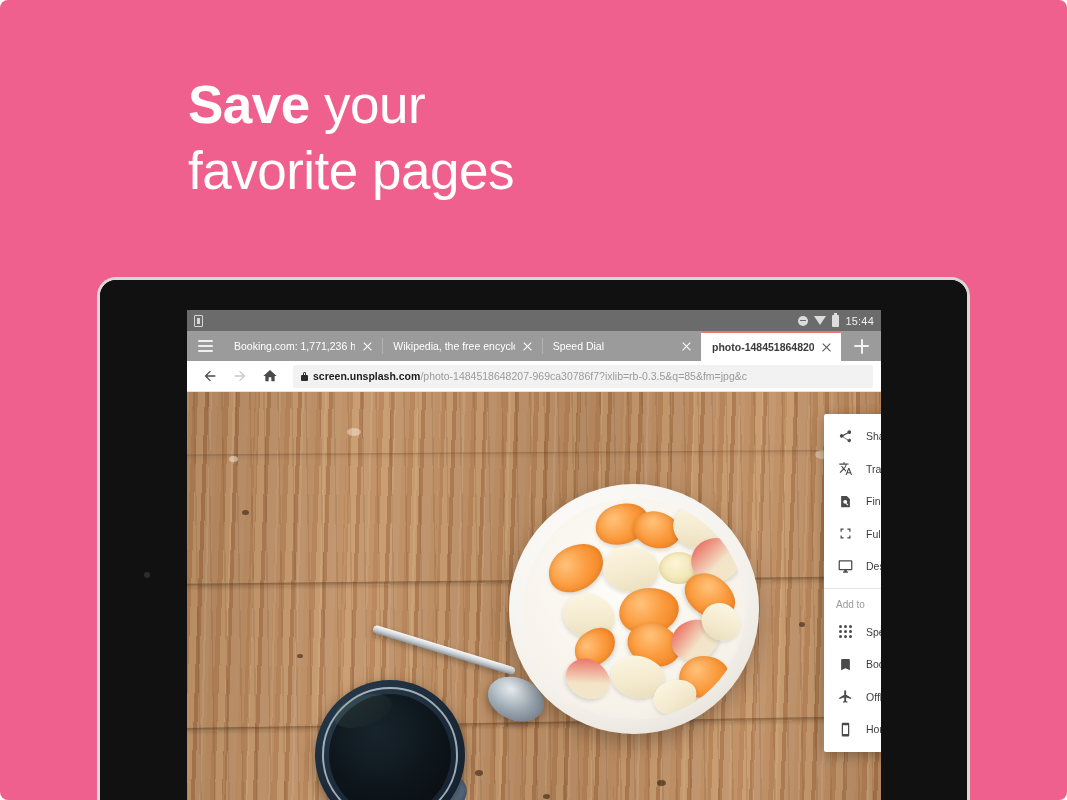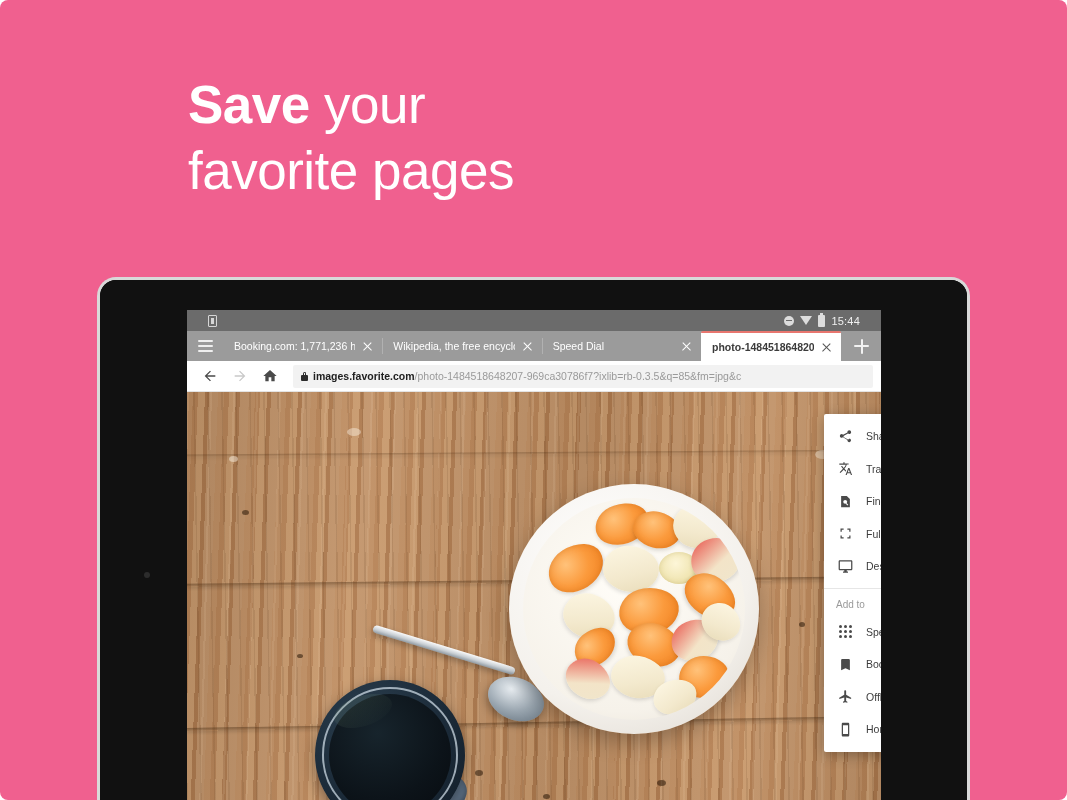--- a/index.html
+++ b/index.html
@@ -74,21 +74,21 @@
     overflow: hidden;
   }
 
   
   .status-bar {
     position: relative;
     height: 21px;
     background: #6b6b6b;
     display: flex;
     align-items: center;
-    padding: 0 21px;
+    padding: 0 7px;
     color: #e8e8e8;
   }
   .status-left { display: flex; align-items: center; gap: 4px; }
   .status-right {
     margin-left: auto;
     display: flex;
     align-items: center;
     gap: 6px;
   }
   .status-time {
@@ -594,21 +594,21 @@
           <div class="nav-btn">
             <svg width="16" height="16" viewBox="0 0 24 24" aria-hidden="true">
               <path d="M10 20v-6h4v6h5v-8h3L12 3 2 12h3v8z" fill="#4a4a4a"></path>
             </svg>
           </div>
           <div class="omnibox">
             <span class="lock-icon">
               <span class="lock-shackle"></span>
               <span class="lock-body"></span>
             </span>
-            <span class="url-text"><span class="url-host">images.favorite.com</span><span class="url-path">/photo-1484518648207-969ca30786f7?ixlib=rb-0.3.5&amp;q=85&amp;fm=jpg&amp;c</span></span>
+            <span class="url-text"><span class="url-host">screen.unsplash.com</span><span class="url-path">/photo-1484518648207-969ca30786f7?ixlib=rb-0.3.5&amp;q=85&amp;fm=jpg&amp;c</span></span>
           </div>
         </div>
 
         <div class="page">
           <div class="wood"></div>
           <div class="wood-grain"></div>
           <div class="plank-seam seam3"></div>
           <div class="plank-seam seam1"></div>
           <div class="plank-seam seam2"></div>
 

